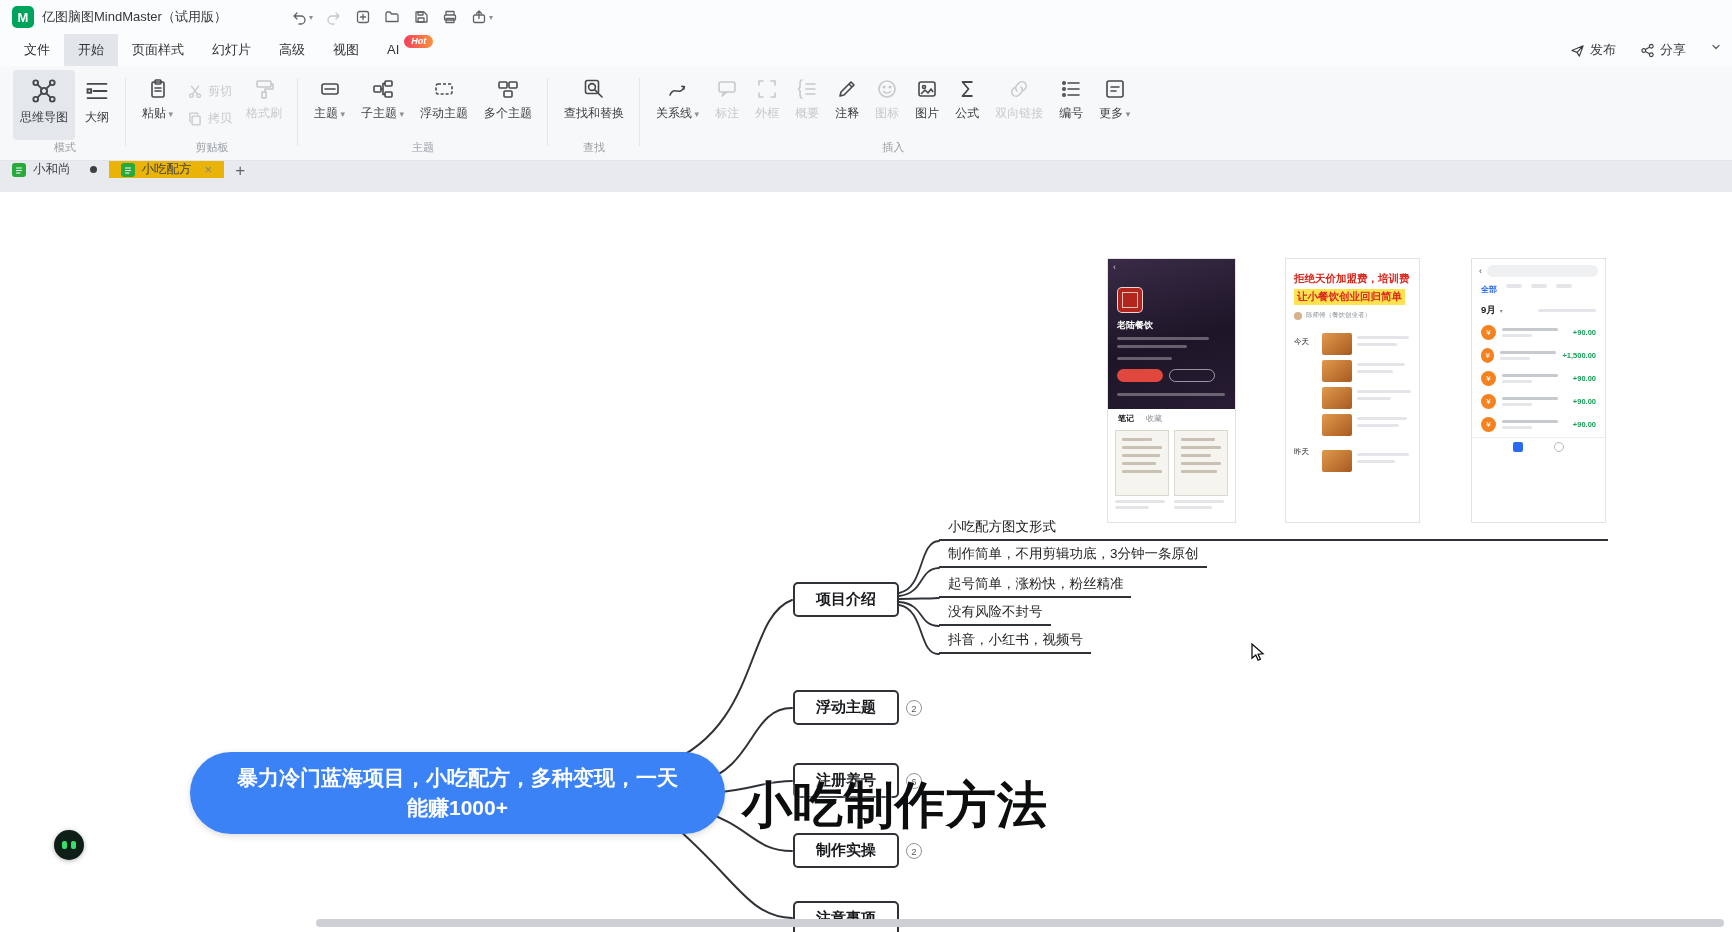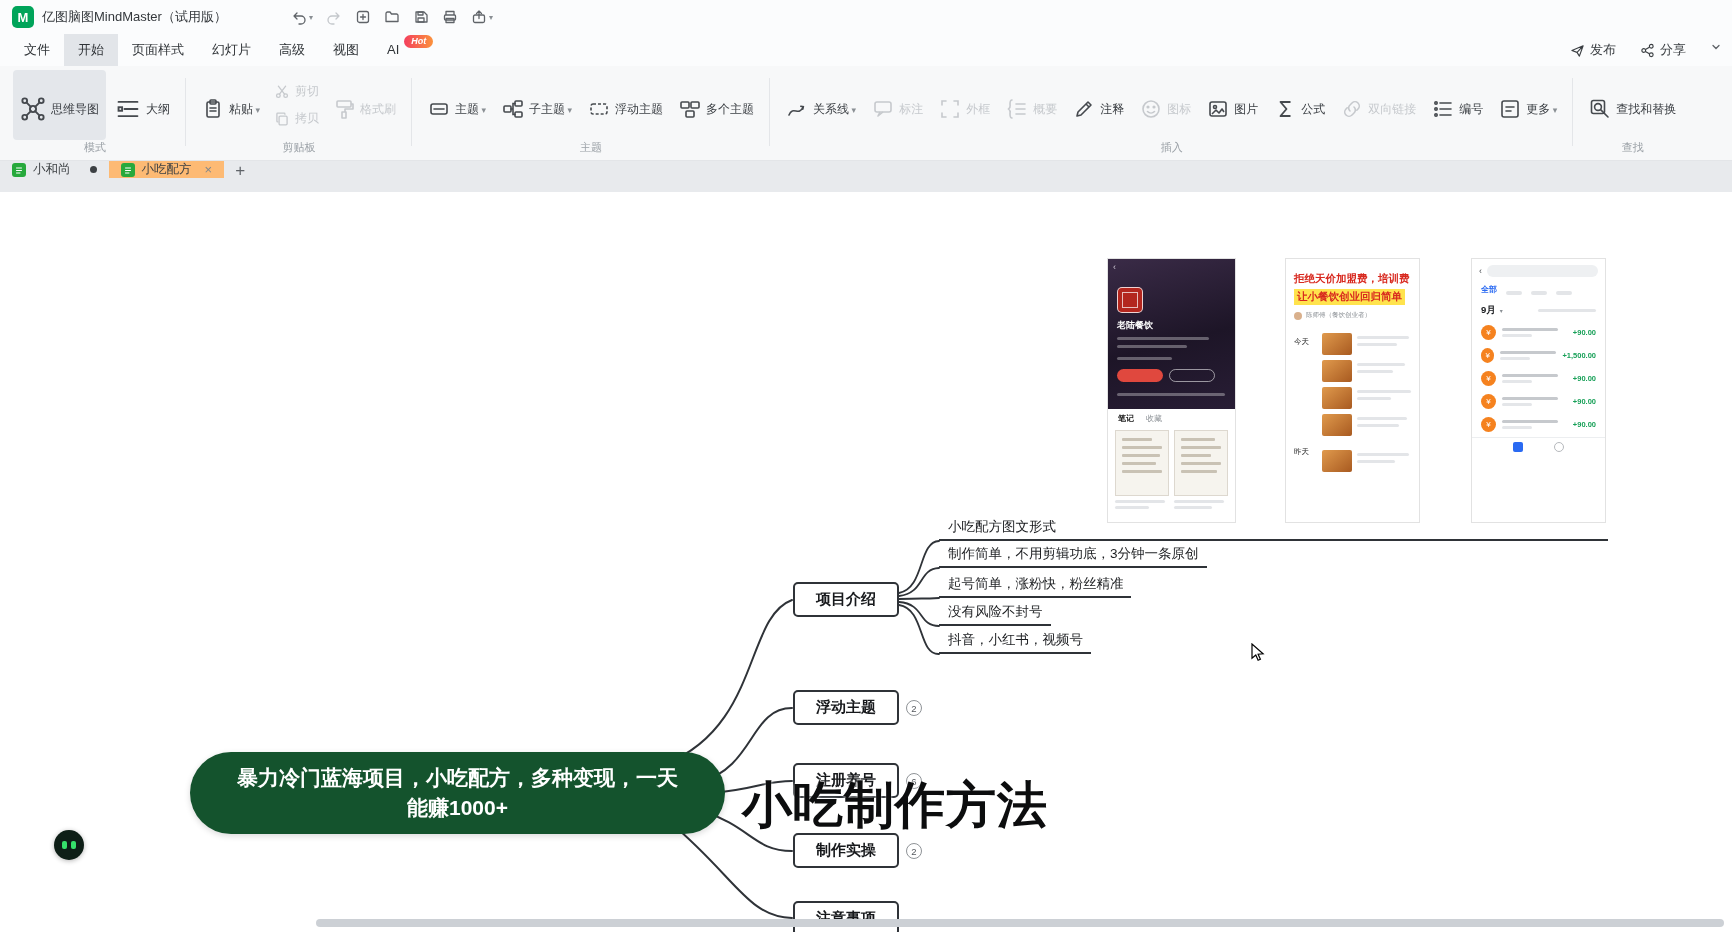--- a/index.html
+++ b/index.html
@@ -34,44 +34,44 @@
   color:#fff;font-size:9px;font-style:italic;font-weight:bold;border-radius:8px;padding:1px 7px;line-height:11px}
 .menu-right{margin-left:auto;display:flex;align-items:flex-start;gap:24px;color:#3a3e42;font-size:13px}
 .menu-action{display:flex;align-items:center;gap:5px}
 
 .ribbon{height:95px;background:#f7f8f9;border-bottom:1px solid #e3e5e8;display:flex;padding:2px 4px 0}
 .rgroup{display:flex;flex-direction:column;padding:2px 9px 0;position:relative}
 .rgroup::after{content:"";position:absolute;right:0;top:10px;bottom:14px;width:1px;background:#e4e6e9}
 .rgroup:last-child::after{display:none}
 .rg-items{display:flex;align-items:stretch;gap:2px;flex:1}
 .rg-label{text-align:center;font-size:11px;color:#9aa0a6;height:20px;line-height:15px}
-.rbtn{display:flex;flex-direction:row;align-items:center;gap:5px;padding:8px 7px 0;border-radius:4px}
+.rbtn{display:flex;flex-direction:column;align-items:center;gap:5px;padding:8px 7px 0;border-radius:4px}
 .rbtn svg{color:#45494e}
 .rbtn .lbl{font-size:12px;color:#3a3e43;white-space:nowrap}
 .rbtn.disabled svg{color:#c6c9cd}
 .rbtn.disabled .lbl{color:#c6c9cd}
 .rbtn.selected{background:#e4e7eb}
 .has-caret .lbl::after{content:" ▾";font-size:9px;color:#8a8f94}
 .rstack{display:flex;flex-direction:column;justify-content:center;gap:10px;padding:0 5px}
 .rsmall{display:flex;align-items:center;gap:5px}
 .rsmall svg{color:#c6c9cd}
 .rsmall .lbl{font-size:12px;color:#c6c9cd;white-space:nowrap}
 
 .tabbar{height:31px;background:#e8eaed;display:flex;align-items:flex-start}
 .doc-tab{display:flex;align-items:center;gap:7px;padding:0 12px;font-size:12.5px;color:#3c4043}
-.doc-tab.active{background:#fdba74}
+.doc-tab.active{background:#eab308}
 .mod-dot{width:7px;height:7px;border-radius:50%;background:#3c4043;margin-left:12px}
 .tab-close{color:#80868b;font-size:13px;margin-left:6px}
 .tab-close::after{content:"×"}
 .tab-add{width:32px;display:flex;align-items:center;justify-content:center;color:#5f6368;font-size:17px}
 .tab-add::after{content:"+"}
 
 .canvas{position:absolute;left:0;top:192px;width:1732px;height:740px;background:#fff;overflow:hidden}
 .lines-svg{position:absolute;left:0;top:0;z-index:1}
-.central-node{position:absolute;left:190px;top:560px;width:535px;height:82px;background:#14532d;border-radius:41px;
+.central-node{position:absolute;left:190px;top:560px;width:535px;height:82px;background:#3b82f6;border-radius:41px;
   color:#fff;font-size:21px;font-weight:bold;display:flex;align-items:center;justify-content:center;text-align:center;
   padding:0 38px;line-height:1.45;z-index:3;box-shadow:0 2px 6px rgba(0,0,0,.15)}
 .branch-node{position:absolute;left:793px;width:106px;height:35px;background:#fff;border:2px solid #2f3338;border-radius:5px;
   display:flex;align-items:center;justify-content:center;font-size:15px;font-weight:bold;color:#17191c;z-index:3;white-space:nowrap}
 .node-badge{position:absolute;left:906px;width:16px;height:16px;border:1px solid #8f9397;border-radius:50%;background:#fff;
   color:#55595e;font-size:9.5px;display:flex;align-items:center;justify-content:center;z-index:3}
 .subtopic{position:absolute;left:939px;padding:0 0 4px 9px;border-bottom:2px solid #2f3338;font-size:13.5px;color:#1b1d20;
   white-space:nowrap;z-index:2;height:23px;overflow:hidden}
 .overlay-text{position:absolute;left:742px;top:580px;font-size:50px;font-weight:800;color:#0c0d0e;letter-spacing:1px;
   z-index:4;white-space:nowrap;text-shadow:0 0 3px #fff}
@@ -113,21 +113,21 @@
 .p2-feed{position:relative;padding:8px 6px 0 36px}
 .p2-date{position:absolute;left:8px;font-size:7.5px;color:#222;font-weight:normal}
 .p2-row{display:flex;gap:5px;margin-bottom:5px;align-items:flex-start}
 .p2-thumb{width:30px;height:22px;border-radius:2px;background:linear-gradient(140deg,#e09a4d,#a85a20)}
 .p2-lines{padding-top:3px}
 .p2-lines .bar{margin-bottom:4px}
 .p3-top{display:flex;align-items:center;gap:5px;padding:6px 7px 3px}
 .p3-chev{color:#45494e;font-size:9px}
 .p3-chev::after{content:"‹"}
 .p3-search{flex:1;height:12px;border-radius:6px;background:#eef0f2}
-.p3-tabs{display:flex;align-items:flex-end;gap:9px;padding:4px 9px}
+.p3-tabs{display:flex;align-items:flex-start;gap:9px;padding:4px 9px}
 .p3-tab-act{color:#2a6af2;font-size:8px;font-weight:bold}
 .p3-tabs .bar{width:16px;height:4px}
 .p3-month{display:flex;align-items:center;gap:4px;padding:5px 9px 4px}
 .p3-month .m{font-size:9.5px;font-weight:bold;color:#16181b}
 .p3-month .c{font-size:6px;color:#8a8f94}
 .p3-month .c::after{content:"▾"}
 .p3-month .bar{width:58px;margin-left:auto}
 .p3-row{display:flex;align-items:center;gap:6px;padding:4px 9px}
 .p3-ico{width:15px;height:15px;border-radius:50%;background:#f5821f;color:#fff;font-size:8px;
   display:flex;align-items:center;justify-content:center}
@@ -323,20 +323,34 @@
               <rect x="7" y="13" width="8" height="6" rx="1"></rect>
             </svg>
           <span class="lbl">多个主题</span>
         </div>
       </div>
       <div class="rg-label">主题</div>
     </div>
 
     <div class="rgroup">
       <div class="rg-items">
+        <div class="rbtn">
+          <svg width="22" height="22" viewBox="0 0 22 22" fill="none" stroke="currentColor" stroke-width="1.6" stroke-linecap="round">
+              <rect x="2.5" y="2.5" width="13" height="13" rx="2"></rect>
+              <circle cx="9" cy="9" r="3.4"></circle>
+              <path d="M11.6 11.6L19 19"></path>
+            </svg>
+          <span class="lbl">查找和替换</span>
+        </div>
+      </div>
+      <div class="rg-label">查找</div>
+    </div>
+
+    <div class="rgroup">
+      <div class="rg-items">
         <div class="rbtn has-caret">
           <svg width="22" height="22" viewBox="0 0 22 22" fill="none" stroke="currentColor" stroke-width="1.6" stroke-linecap="round">
               <path d="M3 17c4-10 10 2 14-8"></path>
               <path d="M14.8 8.2L17.3 8.6 16.8 11.2"></path>
             </svg>
           <span class="lbl">关系线</span>
         </div>
         <div class="rbtn disabled">
           <svg width="22" height="22" viewBox="0 0 22 22" fill="none" stroke="currentColor" stroke-width="1.6" stroke-linejoin="round">
               <rect x="3" y="4" width="16" height="10" rx="2"></rect>
@@ -404,34 +418,20 @@
         </div>
         <div class="rbtn has-caret">
           <svg width="22" height="22" viewBox="0 0 22 22" fill="none" stroke="currentColor" stroke-width="1.6" stroke-linecap="round">
               <rect x="3" y="3" width="16" height="16" rx="2"></rect>
               <path d="M7 9h8M7 13h5"></path>
             </svg>
           <span class="lbl">更多</span>
         </div>
       </div>
       <div class="rg-label">插入</div>
-    </div>
-
-    <div class="rgroup">
-      <div class="rg-items">
-        <div class="rbtn">
-          <svg width="22" height="22" viewBox="0 0 22 22" fill="none" stroke="currentColor" stroke-width="1.6" stroke-linecap="round">
-              <rect x="2.5" y="2.5" width="13" height="13" rx="2"></rect>
-              <circle cx="9" cy="9" r="3.4"></circle>
-              <path d="M11.6 11.6L19 19"></path>
-            </svg>
-          <span class="lbl">查找和替换</span>
-        </div>
-      </div>
-      <div class="rg-label">查找</div>
     </div>
 
   </div>
 
   <div class="tabbar">
     <div class="doc-tab">
       <svg width="14" height="14" viewBox="0 0 14 14">
           <rect width="14" height="14" rx="3" fill="#27a93c"></rect>
           <path d="M4.5 5h5M4.5 7.5h5M4.5 10h3.5" stroke="#fff" stroke-width="1" stroke-linecap="round"></path>
         </svg>

